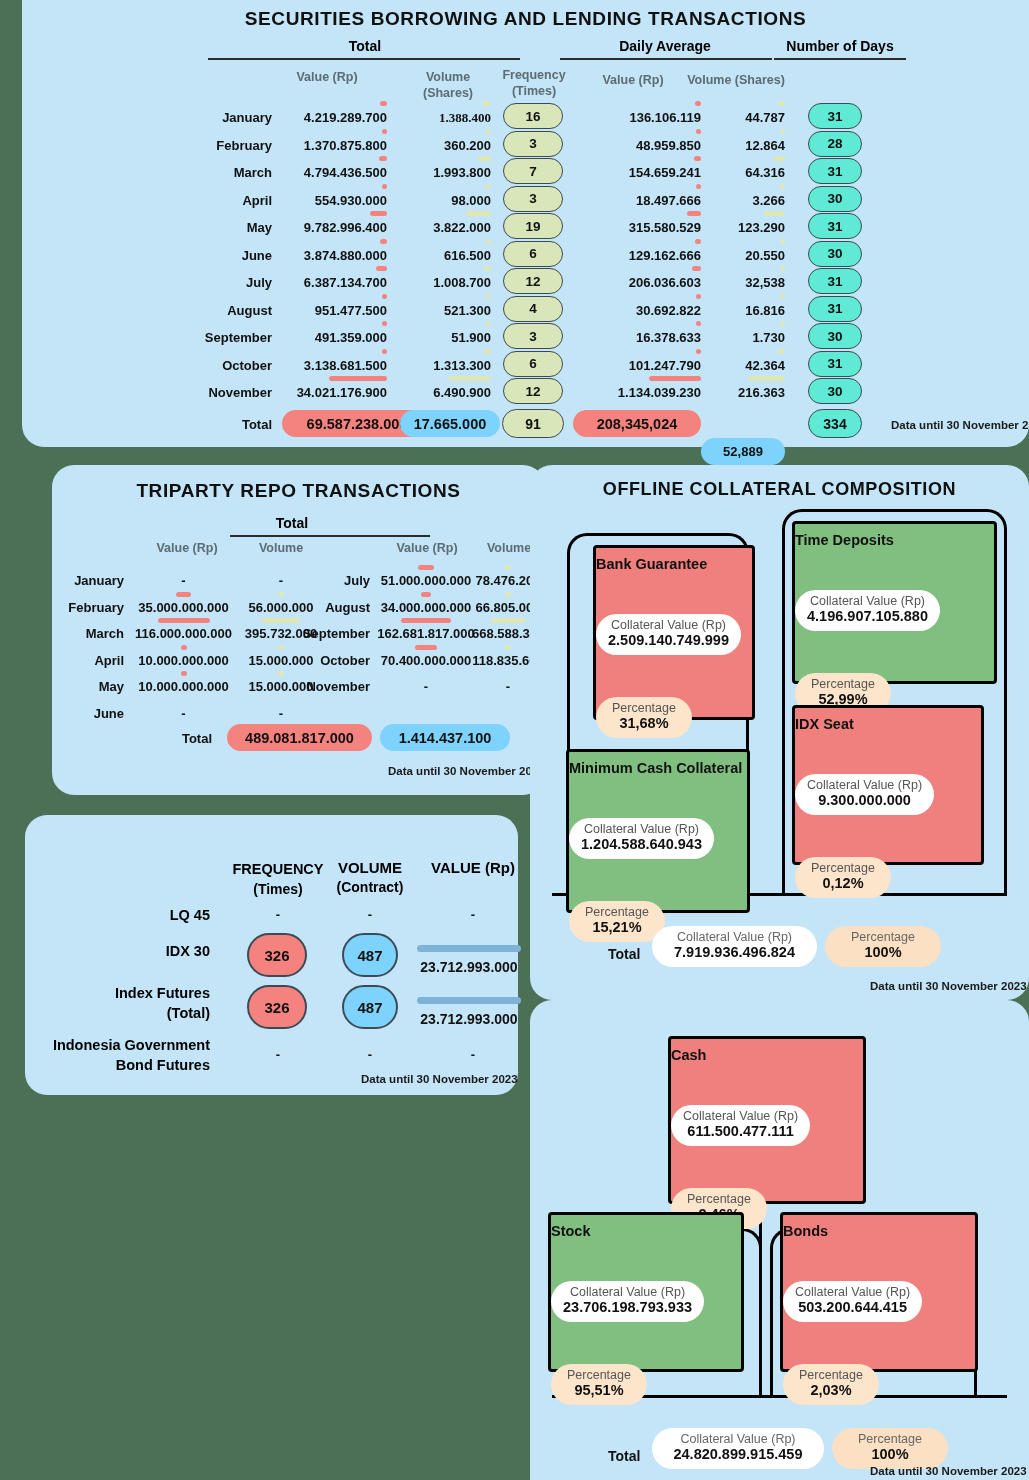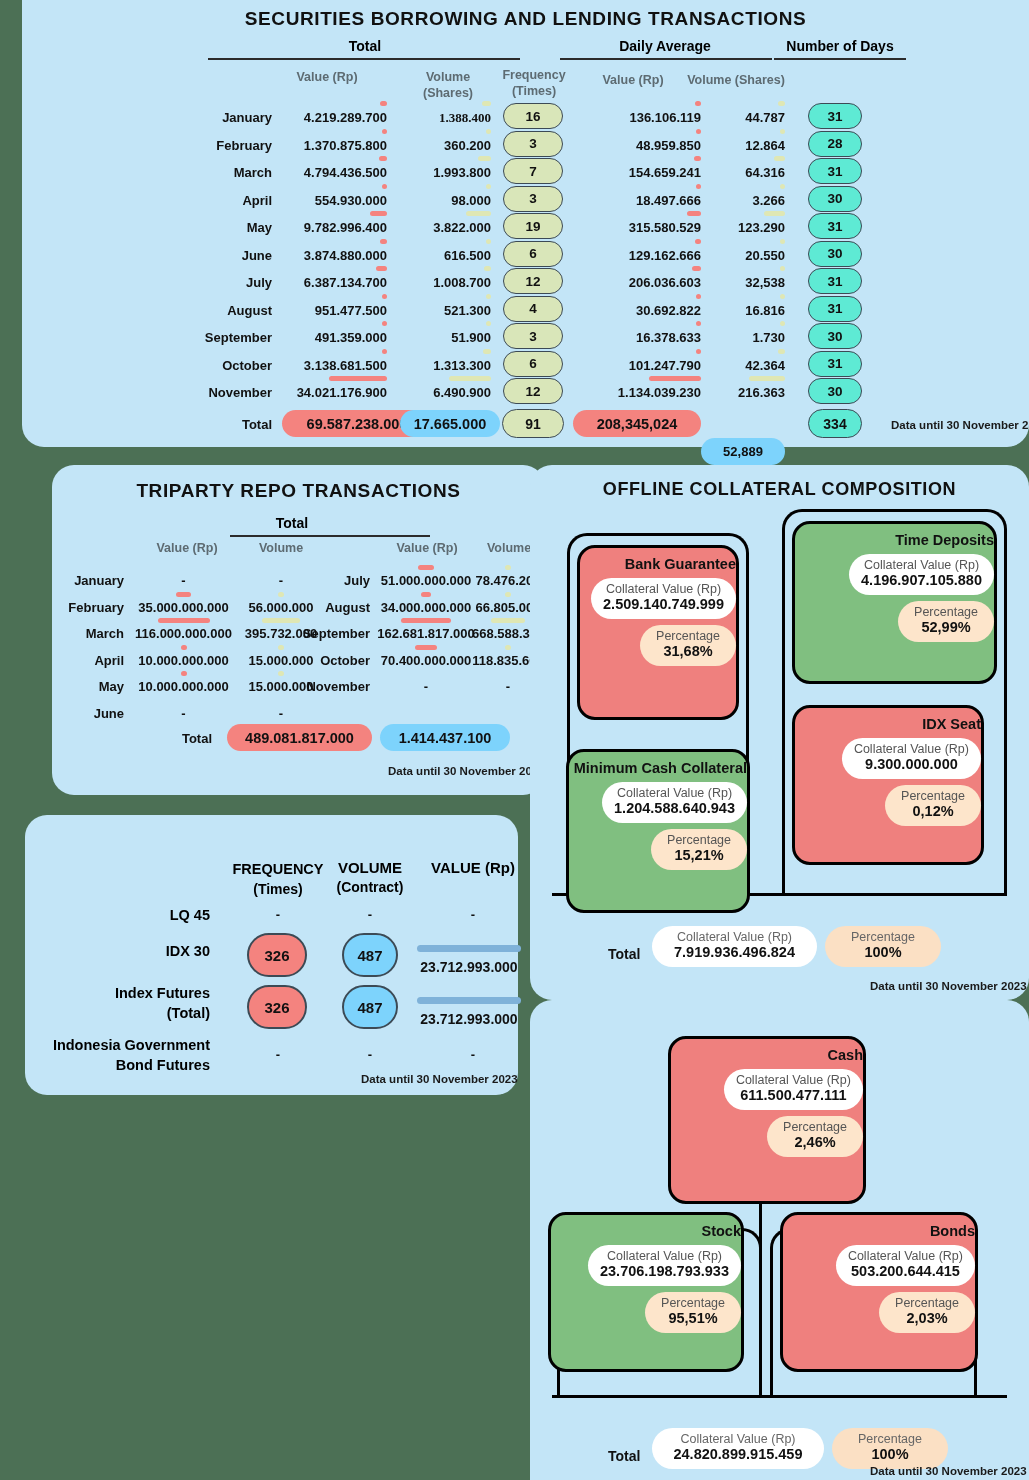--- a/index.html
+++ b/index.html
@@ -60,22 +60,22 @@
   
   .card-outer {
     position: absolute;
     border: 3.4px solid #000;
     border-radius: 20px;
     background: transparent;
   }
   .card {
     position: absolute;
     border: 3.4px solid #000;
-    border-radius: 18px;
-    display: flex; flex-direction: column; align-items: flex-end;
+    border-radius: 4px;
+    display: flex; flex-direction: column; align-items: flex-start; gap: 36px;
   }
   .card.red { background: #ef807e; }
   .card.green { background: #80bf80; }
   .card-title {
     font-size: 14.5px; font-weight: bold; color: #111;
     margin-top: 8px; text-align: center;
   }
   .valbox {
     background: #ffffff;
     border-radius: 999px;
@@ -385,21 +385,21 @@
     <div class="panel-title t" style="left:0; top:14px; width:499px; font-size:18px;">OFFLINE COLLATERAL COMPOSITION</div>
 
     <div class="connector" style="left:22px; top:428px; width:455px; height:3.4px;"></div>
     <div class="connector" style="left:215px; top:390px; width:3.4px; height:40px;"></div>
     <div class="connector" style="left:252px; top:390px; width:3.4px; height:40px;"></div>
 
     <div class="card-outer" style="left:37px; top:68px; width:182px; height:362px; border-bottom:none; border-bottom-left-radius:0; border-bottom-right-radius:0;"></div>
 
     <div class="card-outer" style="left:252px; top:44px; width:225px; height:386px; border-bottom:none; border-bottom-left-radius:0; border-bottom-right-radius:0;"></div>
 
-    <div class="card red" style="left:47px; top:80px; width:162px; height:175px;">
+    <div class="card red" style="left:63px; top:80px; width:162px; height:175px;">
       <div class="card-title">Bank Guarantee</div>
       <div class="valbox">
         <span class="lbl">Collateral Value  (Rp)</span>
         <span class="v">2.509.140.749.999</span>
       </div>
       <div class="pctbox">
         <span class="lbl">Percentage</span>
         <span class="v">31,68%</span>
       </div>
     </div>

